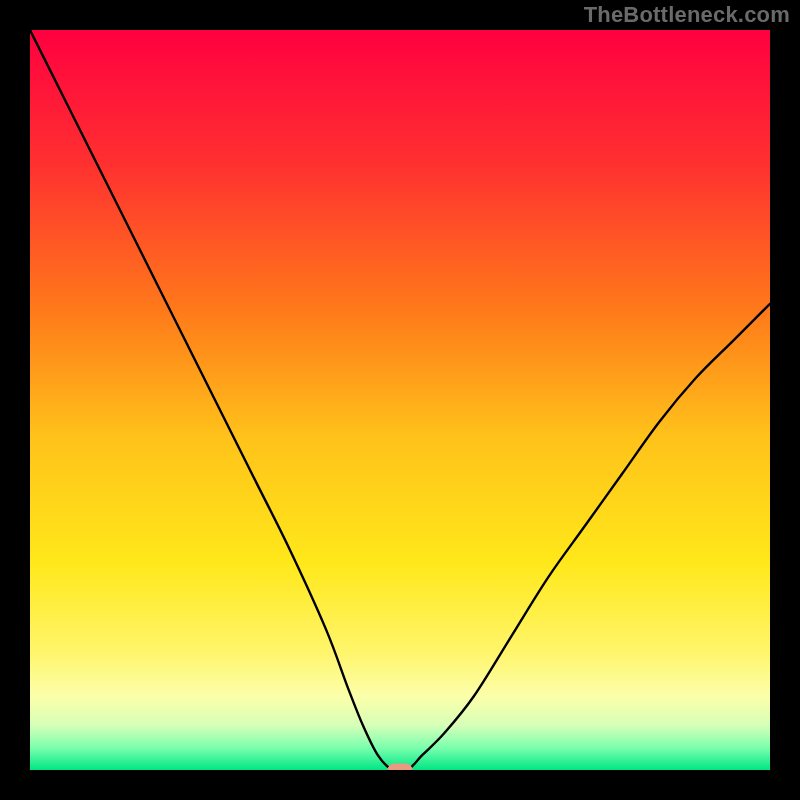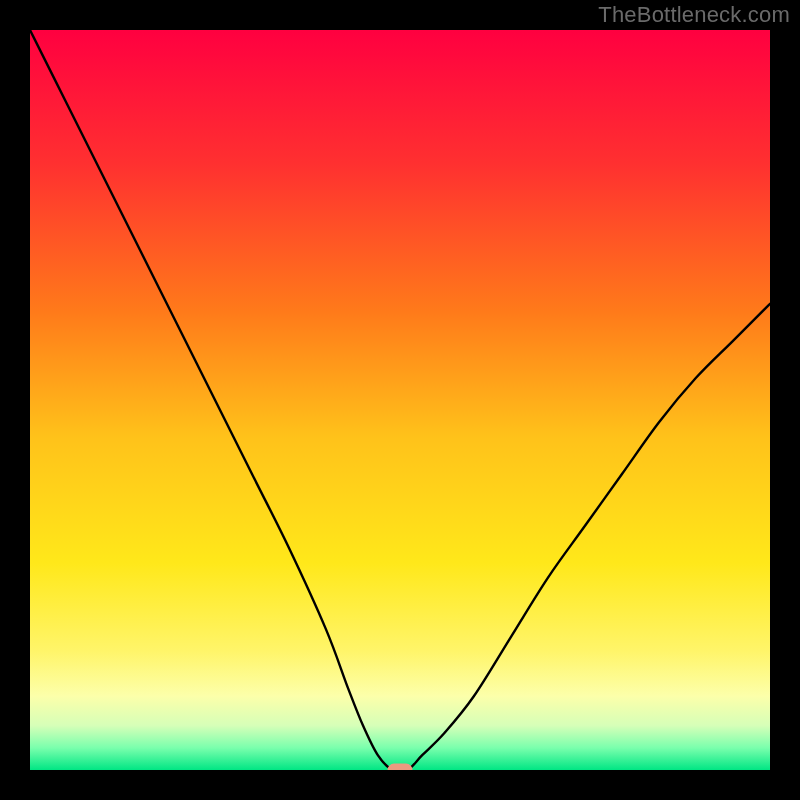--- a/index.html
+++ b/index.html
@@ -15,21 +15,21 @@
     width: 800px;
     height: 800px;
     background: #000;
   }
   .watermark {
     position: absolute;
     top: 2px;
     right: 10px;
     font-family: Arial, Helvetica, sans-serif;
     font-size: 22px;
-    font-weight: 400;
+    font-weight: 700;
     color: #6a6a6a;
     letter-spacing: 0.2px;
     z-index: 20;
   }
   .plot-area {
     position: absolute;
     left: 30px;
     top: 30px;
     width: 740px;
     height: 740px;

